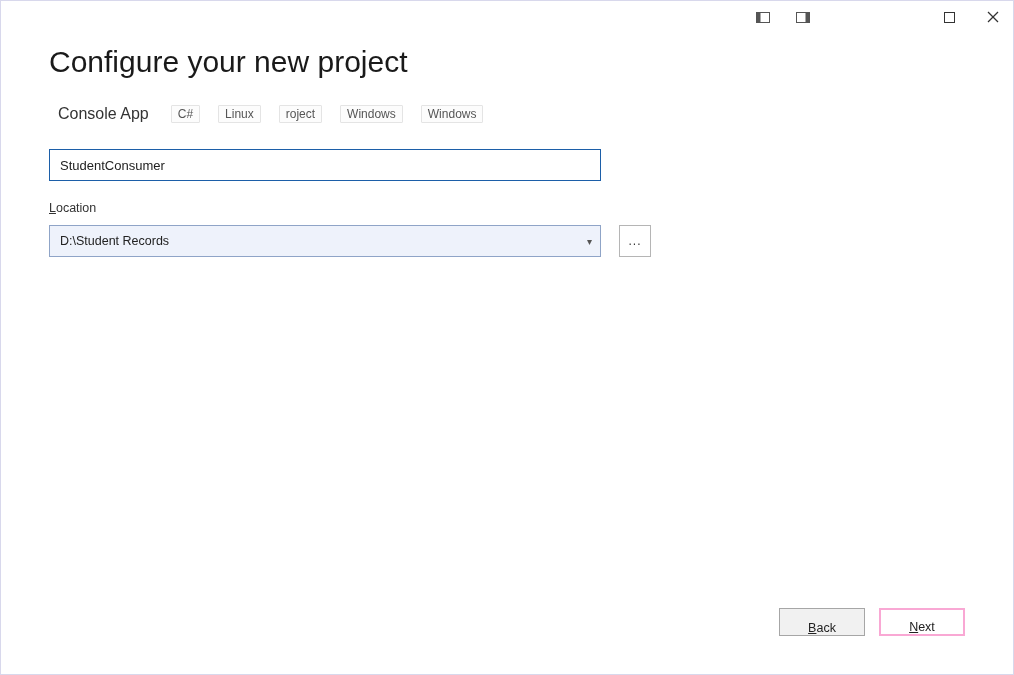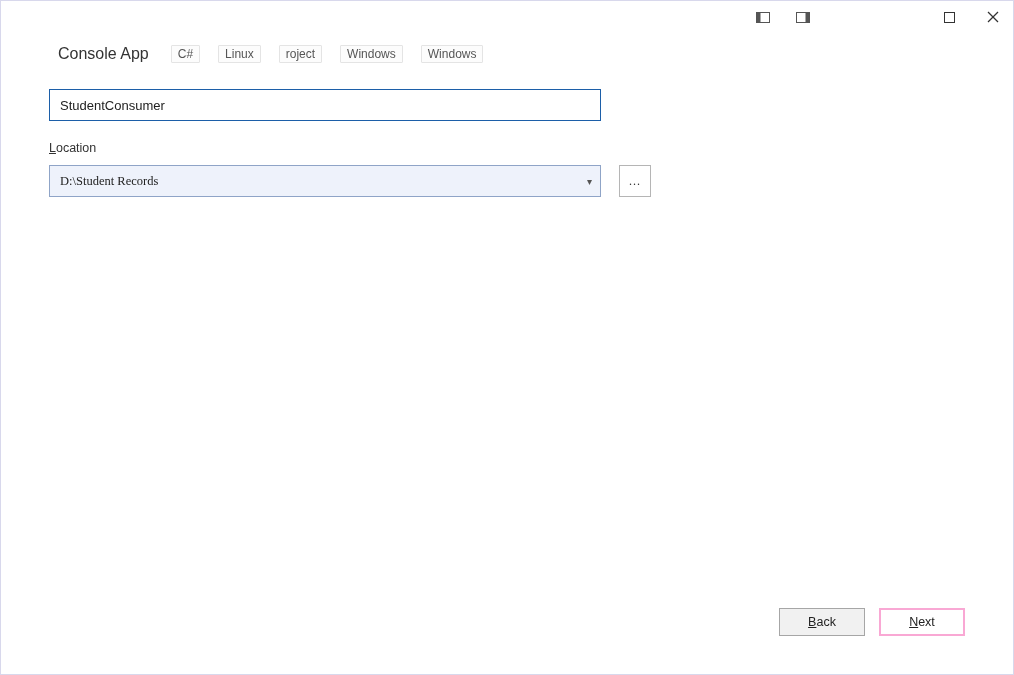--- a/index.html
+++ b/index.html
@@ -86,21 +86,20 @@
       border: 1px solid #1c5ea8;
       font-size: 13px;
       padding: 0 10px;
       background: #fff;
       outline: none;
       color: #222;
     }
     .location-row {
       display: flex;
       gap: 18px;
-      font-family: Liberation Serif, serif;
     }
     .combo {
       width: 552px;
       height: 32px;
       border: 1px solid #8fa4c7;
       background: #eef2fb;
       display: flex;
       align-items: center;
       justify-content: space-between;
       padding: 0 8px 0 10px;
@@ -135,21 +134,21 @@
     }
     .btn {
       width: 86px;
       height: 28px;
       font-size: 12.5px;
       border: 1px solid #a6a6a6;
       background: #f1f1f1;
       color: #222;
       cursor: pointer;
       display: inline-flex;
-      align-items: center;
+      align-items: flex-end;
       justify-content: center;
     }
     .btn.primary {
       border: 2px solid #f9a8d4;
       background: #fff;
     }
     .btn .ul { text-decoration: underline; }
   </style>
 </head>
 <body>
@@ -175,20 +174,21 @@
   </span>
   <span class="tb-close">
     <svg width="12" height="12" viewBox="0 0 12 12">
         <line x1="1" y1="1" x2="11" y2="11" stroke="#333" stroke-width="1.2"></line>
         <line x1="11" y1="1" x2="1" y2="11" stroke="#333" stroke-width="1.2"></line>
       </svg>
   </span>
 </div>
 
 <div class="content">
+  <h1 class="page-title">Configure your new project</h1>
 
   <div class="subtitle-row">
     <span class="subtitle">Console App</span>
     <span class="tag">C#</span>
     <span class="tag">Linux</span>
     <span class="tag">roject</span>
     <span class="tag">Windows</span>
     <span class="tag">Windows</span>
   </div>
 

